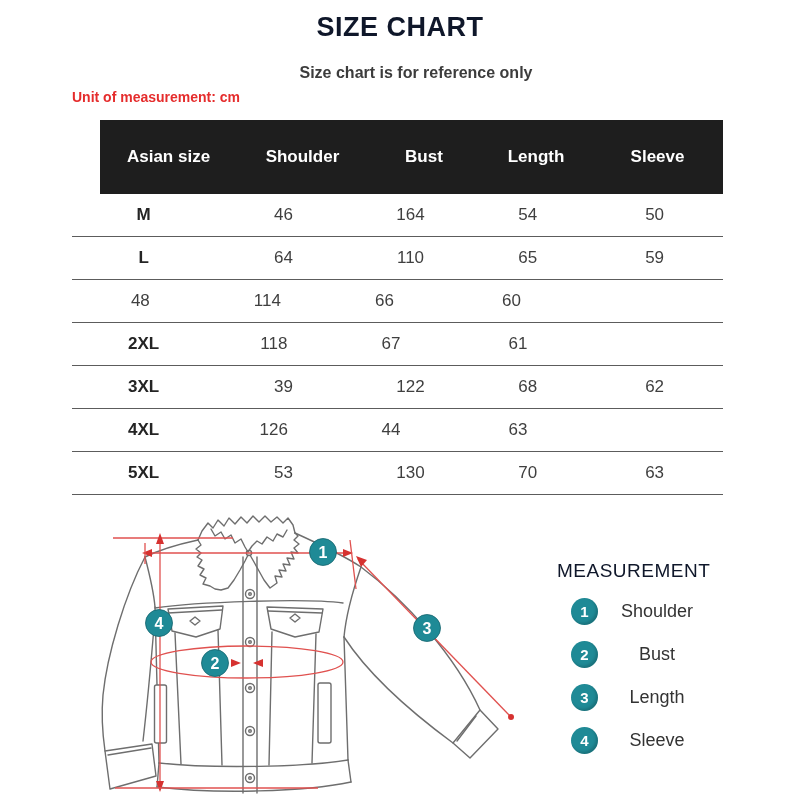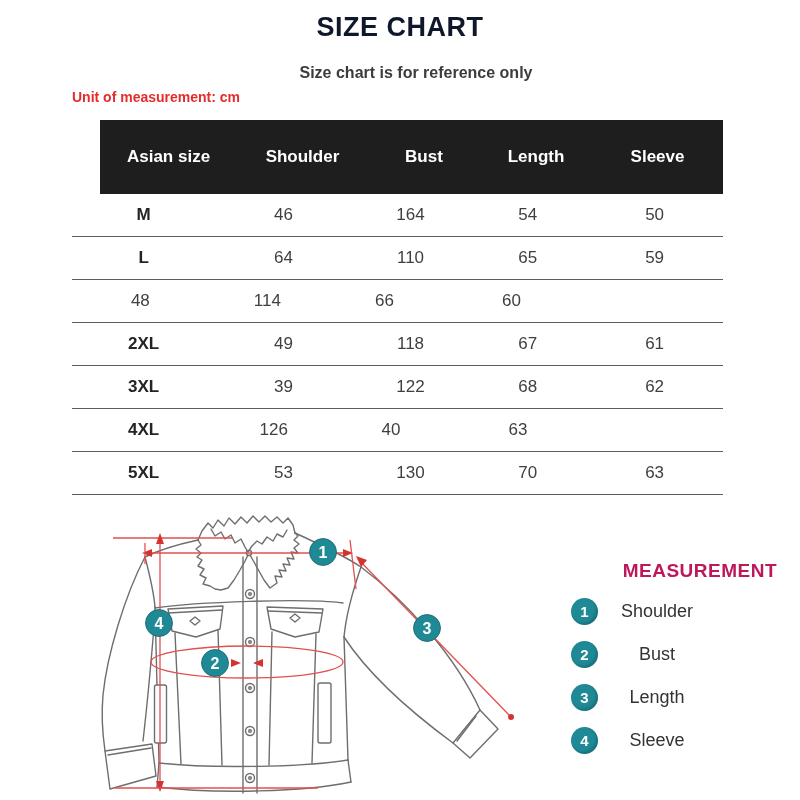--- a/index.html
+++ b/index.html
@@ -29,21 +29,21 @@
     display:flex;align-items:center;height:42px;
     border-bottom:1px solid #5c5c5c;font-size:17px;color:#3f3f3f;
   }
   .c{text-align:center;}
   .c1{width:22%;} .c2{width:21%;} .c3{width:18%;} .c4{width:18%;} .c5{width:21%;}
   .trow .c1{font-weight:bold;color:#242424;}
   
   .diagram{position:absolute;left:55px;top:505px;}
   
   .legend{position:absolute;left:557px;top:560px;width:220px;}
-  .legend-title{font-size:19px;font-weight:bold;color:#be185d;letter-spacing:.5px;text-align:right;}
+  .legend-title{font-size:19px;font-weight:normal;color:#0f172a;letter-spacing:.5px;}
   .legend-items{margin-top:16px;margin-left:14px;display:flex;flex-direction:column;gap:16px;}
   .legend-item{display:flex;align-items:center;gap:9px;height:27px;}
   .badge{
     width:27px;height:27px;border-radius:50%;background:#1f8a96;
     color:#fff;font-size:15px;font-weight:bold;display:flex;align-items:center;
     justify-content:center;box-shadow:inset -2px -2px 3px rgba(0,0,0,.18);
     flex:0 0 27px;
   }
   .legend-label{width:100px;text-align:center;font-size:18px;color:#333;}
   svg .jacket{stroke:#6e6e6e;stroke-width:1.4;fill:none;stroke-linejoin:round;stroke-linecap:round;}
@@ -85,36 +85,35 @@
       <div class="c c5">59</div>
     </div>
     <div class="trow">
       <div class="c c2">48</div>
       <div class="c c3">114</div>
       <div class="c c4">66</div>
       <div class="c c5">60</div>
     </div>
     <div class="trow">
       <div class="c c1">2XL</div>
-      <div class="c c2">49</div>
       <div class="c c3">118</div>
       <div class="c c4">67</div>
       <div class="c c5">61</div>
     </div>
     <div class="trow">
       <div class="c c1">3XL</div>
       <div class="c c2">39</div>
       <div class="c c3">122</div>
       <div class="c c4">68</div>
       <div class="c c5">62</div>
     </div>
     <div class="trow">
       <div class="c c1">4XL</div>
       <div class="c c3">126</div>
-      <div class="c c4">40</div>
+      <div class="c c4">44</div>
       <div class="c c5">63</div>
     </div>
     <div class="trow">
       <div class="c c1">5XL</div>
       <div class="c c2">53</div>
       <div class="c c3">130</div>
       <div class="c c4">70</div>
       <div class="c c5">63</div>
     </div>
   </div>

